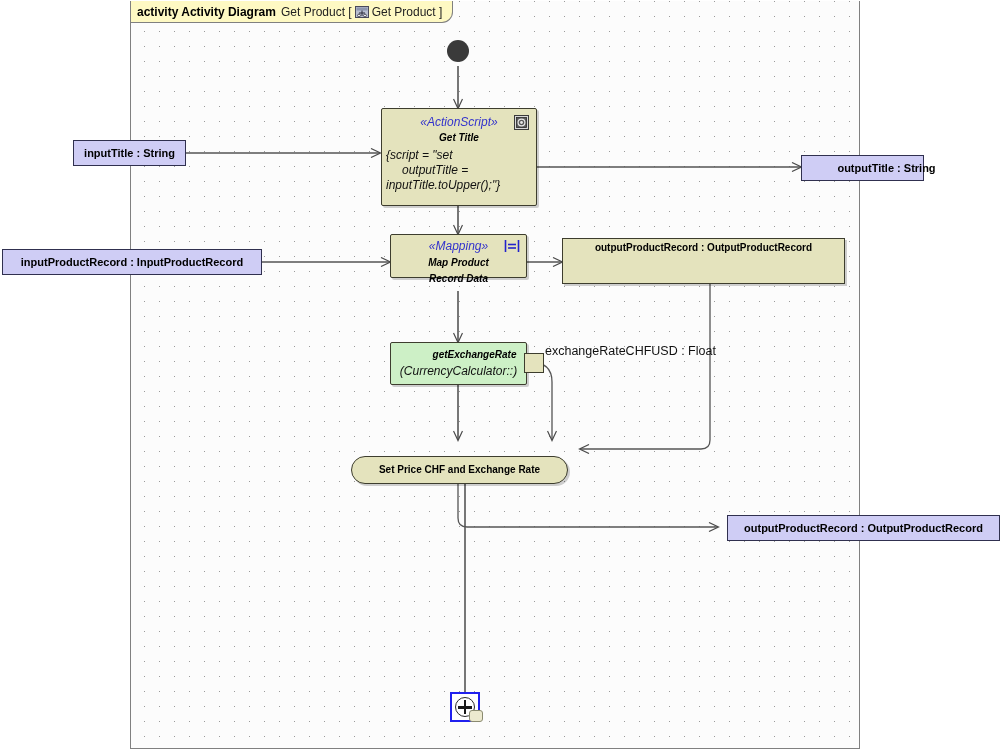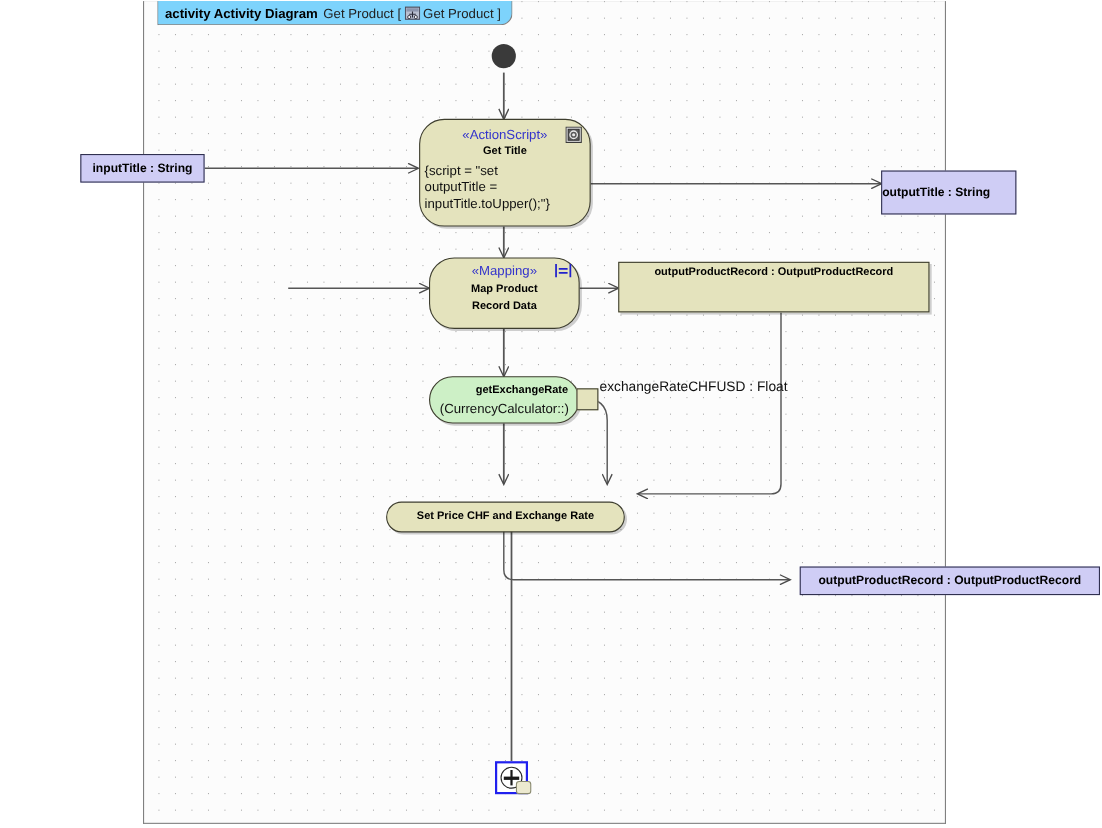--- a/index.html
+++ b/index.html
@@ -39,30 +39,29 @@
     width: 730px;
     height: 1px;
     background: #808080;
   }
   #frame-tab {
     position: absolute;
     left: 130px;
     top: 1px;
     height: 22px;
     padding: 0 10px 0 6px;
-    background: #7dd3fc;
+    background: #fef9c3;
     border: 1px solid #808080;
     border-top: none;
     border-bottom-right-radius: 11px;
     display: flex;
     align-items: center;
     white-space: nowrap;
     box-sizing: border-box;
     z-index: 6;
-    margin-left: 13px;
   }
   .tab-bold {
     font-size: 12px;
     font-weight: bold;
     color: #000000;
   }
   .tab-plain {
     font-size: 12px;
     color: #222222;
     margin-left: 5px;
@@ -87,21 +86,21 @@
   }
   .green {
     background: #cdf0c6;
     border: 1.5px solid #3d3d2e;
     box-shadow: 2px 2px 0 rgba(0,0,0,0.18);
   }
   .lavender {
     background: #cfcdf5;
     border: 1.5px solid #30304f;
   }
-  .rounded-18 { border-radius: 23px; }
+  .rounded-18 { border-radius: 2px; font-style: italic; }
   .rounded-15 { border-radius: 15px; }
 
   .stereo {
     color: #3333cc;
     font-size: 12px;
     text-align: center;
     line-height: 15px;
   }
   .title-bold {
     font-weight: bold;
@@ -270,33 +269,33 @@
 
     <line x1="465" y1="464" x2="465" y2="692" stroke="#555555" stroke-width="1.6"></line>
   </svg>
 
   <div id="initial-node" style="left:447px; top:40px;"></div>
 
   <div class="node beige rounded-18" style="left:381px; top:108px; width:156px; height:98px;">
     <div class="stereo" style="margin-top:6px;">«ActionScript»</div>
     <div class="title-bold">Get Title</div>
     <div class="body-text" style="margin-top:2px; padding-left:4px;">{script = "set</div>
-    <div class="body-text" style="padding-left:4px;">outputTitle =</div>
+    <div class="body-text" style="padding-left:4px;margin-left:16px;">outputTitle =</div>
     <div class="body-text" style="padding-left:4px;">inputTitle.toUpper();"}</div>
     <div class="corner-icon">
       <svg width="15" height="15" viewBox="0 0 15 15">
         <rect x="0.5" y="0.5" width="14" height="14" fill="#d8d8d8" stroke="#3a3a3a" stroke-width="1"></rect>
         <rect x="2.5" y="2.5" width="10" height="10" fill="#5a5a5a" stroke="#2a2a2a" stroke-width="0.8"></rect>
         <circle cx="7.5" cy="7.5" r="3.4" fill="none" stroke="#e8e8e8" stroke-width="1.2"></circle>
         <circle cx="7.5" cy="7.5" r="1.4" fill="#e8e8e8"></circle>
       </svg>
     </div>
   </div>
 
-  <div class="node beige rounded-18" style="left:390px; top:234px; width:137px; height:65px;">
+  <div class="node beige rounded-18" style="left:390px; top:234px; width:137px; height:44px;">
     <div class="stereo" style="margin-top:4px;">«Mapping»</div>
     <div class="title-bold" style="margin-top:1px;">Map Product</div>
     <div class="title-bold">Record Data</div>
     <div class="corner-icon" style="right:6px; top:4px; width:16px; height:14px;">
       <svg width="16" height="14" viewBox="0 0 16 14">
         <line x1="1.5" y1="1" x2="1.5" y2="13" stroke="#2222cc" stroke-width="1.6"></line>
         <line x1="14.5" y1="1" x2="14.5" y2="13" stroke="#2222cc" stroke-width="1.6"></line>
         <line x1="4" y1="5.5" x2="12" y2="5.5" stroke="#2222cc" stroke-width="1.6"></line>
         <line x1="4" y1="9" x2="12" y2="9" stroke="#2222cc" stroke-width="1.6"></line>
       </svg>
@@ -315,22 +314,25 @@
   <div class="pin-label" style="left:545px; top:344px;">exchangeRateCHFUSD : Float</div>
 
   <div class="node beige rounded-15" style="left:351px; top:456px; width:217px; height:28px; display:flex; align-items:center; justify-content:center;">
     <div class="title-bold">Set Price CHF and Exchange Rate</div>
   </div>
 
   <div class="node lavender" style="left:73px; top:140px; width:113px; height:26px; display:flex; align-items:center; justify-content:center;">
     <span class="param-text">inputTitle : String</span>
   </div>
 
-
-  <div class="node lavender" style="left:801px; top:155px; width:123px; height:40px; display:flex; align-items:center; justify-content:flex-start;">
+  <div class="node lavender" style="left:2px; top:249px; width:260px; height:26px; display:flex; align-items:center; justify-content:center;">
+    <span class="param-text">inputProductRecord : InputProductRecord</span>
+  </div>
+
+  <div class="node lavender" style="left:801px; top:155px; width:123px; height:26px; display:flex; align-items:center; justify-content:center;padding-left:48px;">
     <span class="param-text">outputTitle : String</span>
   </div>
 
   <div class="node lavender" style="left:727px; top:515px; width:273px; height:26px; display:flex; align-items:center; justify-content:center;">
     <span class="param-text">outputProductRecord : OutputProductRecord</span>
   </div>
 
   <div id="final-node-wrap" style="left:450px; top:692px; width:32px; height:32px;">
     <div id="final-select-box"></div>
     <div id="final-circle"></div>

